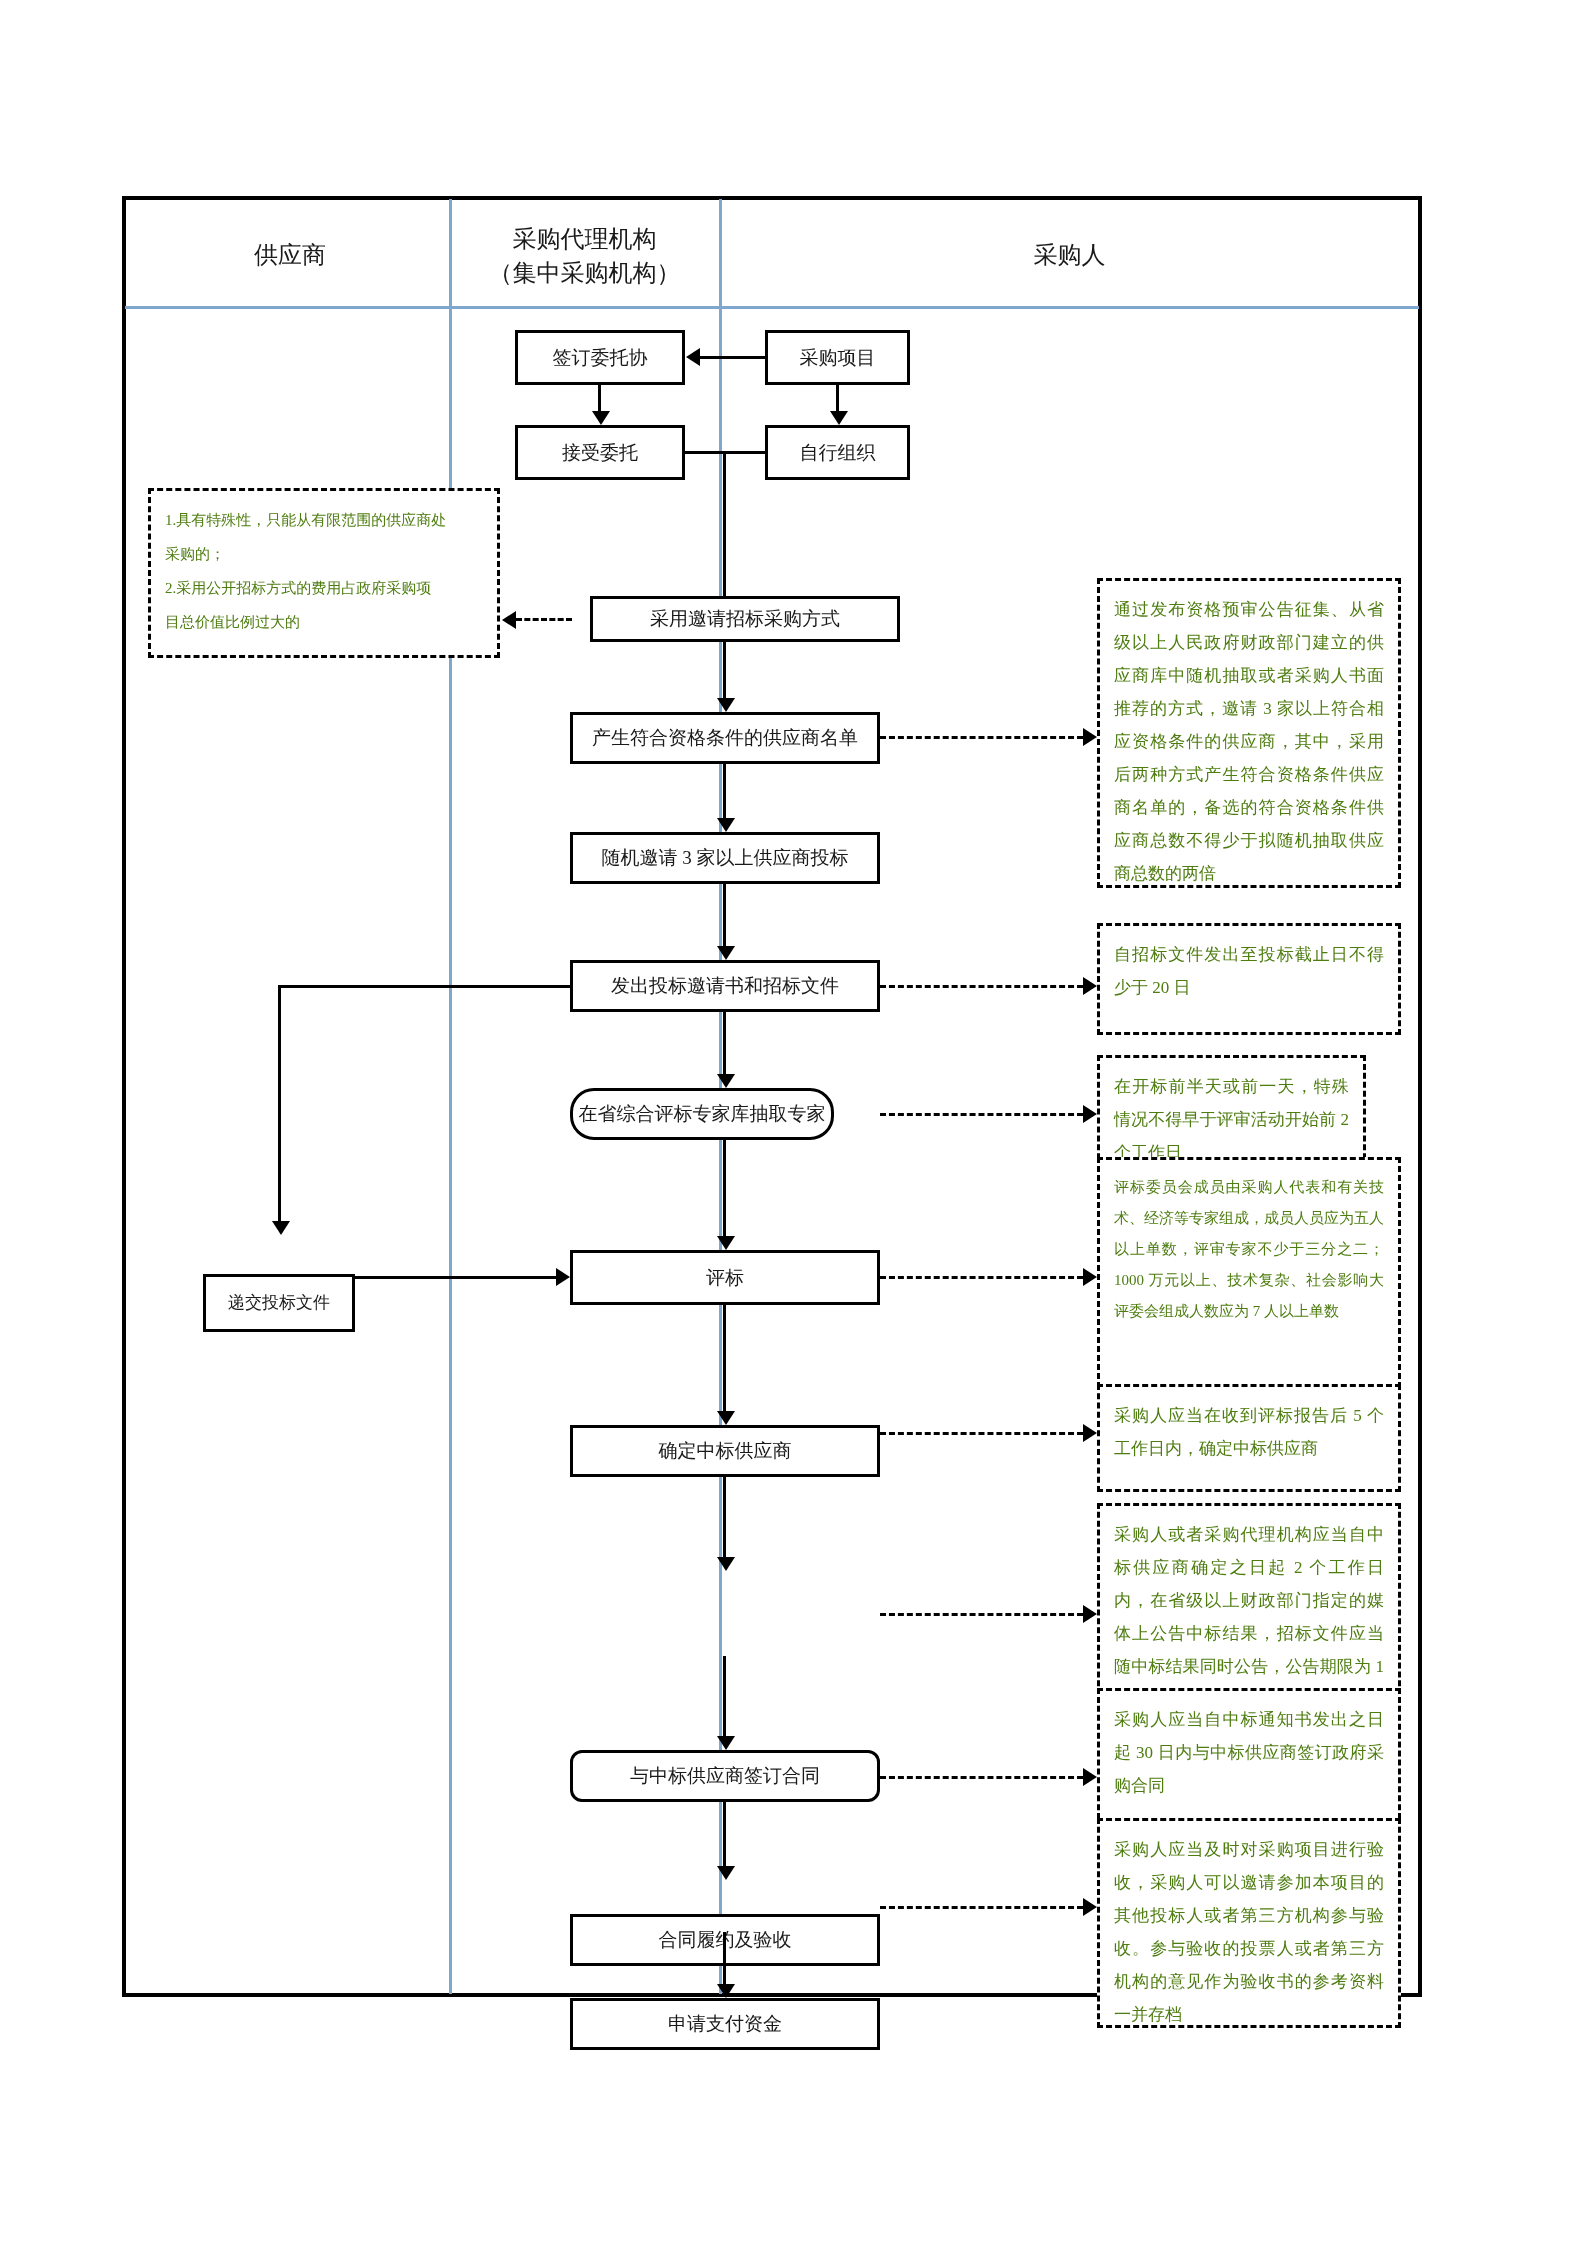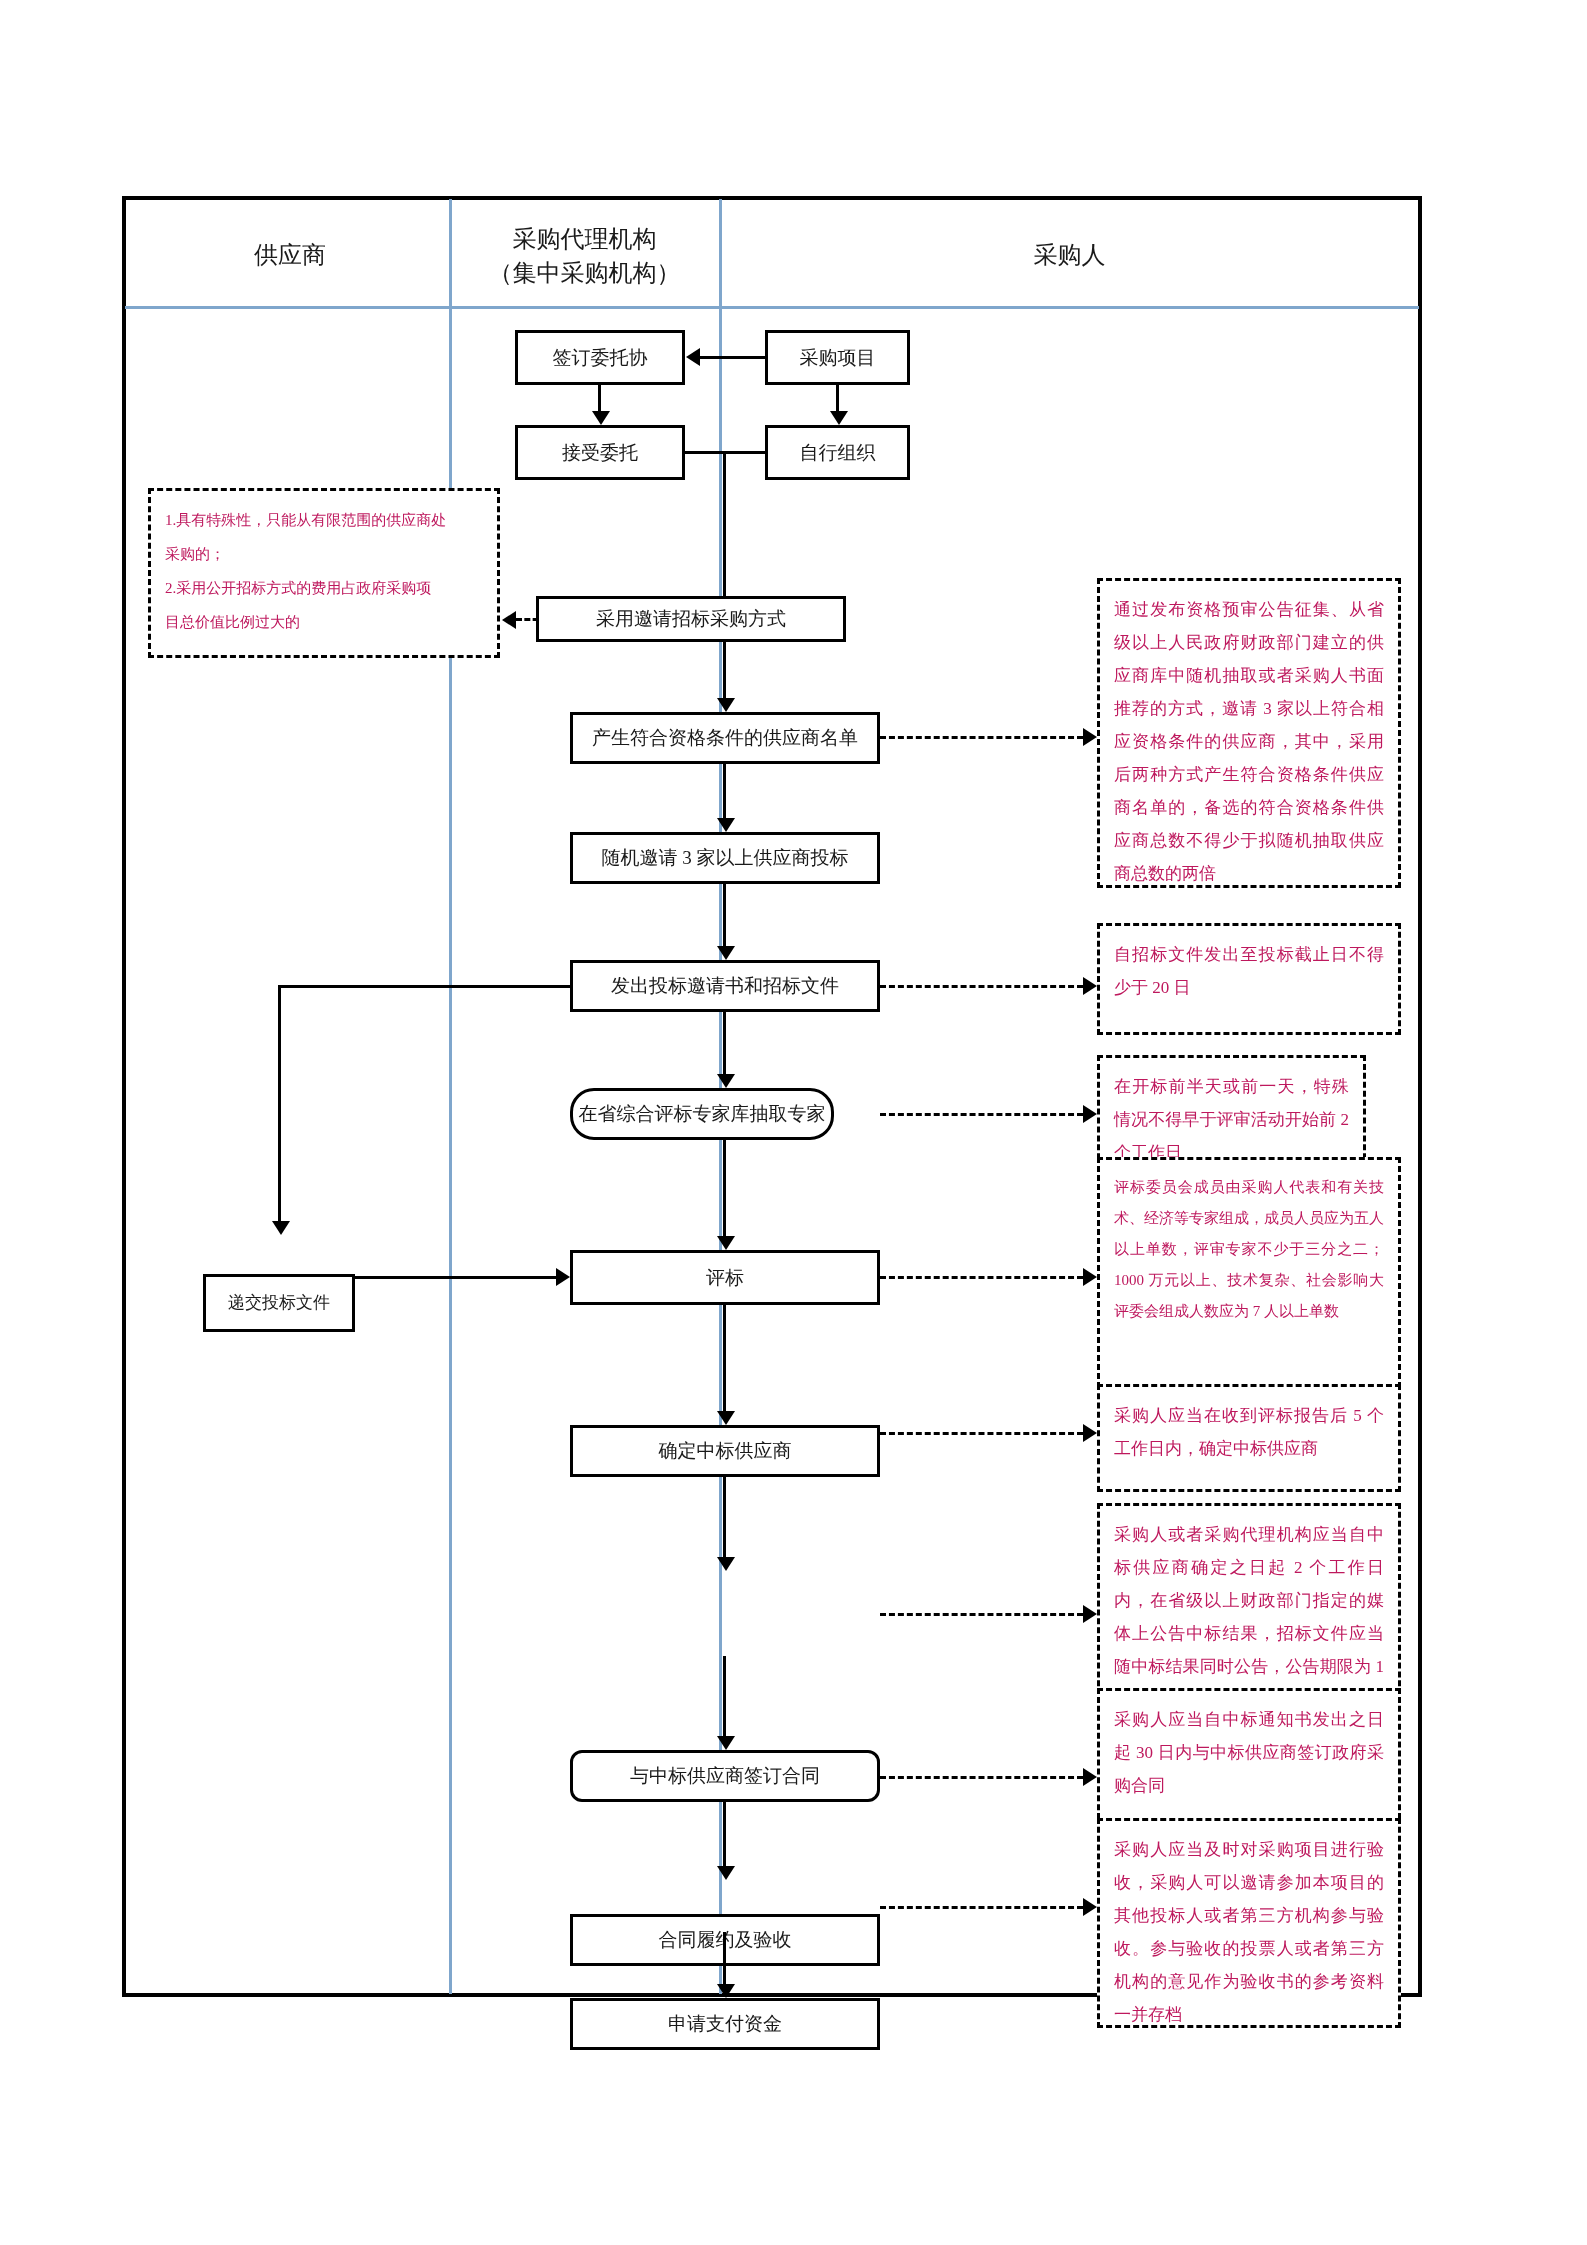--- a/index.html
+++ b/index.html
@@ -15,21 +15,21 @@
 
   
   .box{position:absolute;border:3px solid #000;box-sizing:border-box;background:#fff;
        display:flex;align-items:center;justify-content:center;text-align:center;
        font-family:"Liberation Serif","DejaVu Serif",serif;font-size:19px;line-height:30px;color:#1a1a1a;}
   .box.small{font-size:17px;}
 
   
   .note{position:absolute;border:3px dashed #000;box-sizing:border-box;background:#fff;
         padding:12px 14px;font-family:"Liberation Serif","DejaVu Serif",serif;
-        font-size:17px;line-height:33px;color:#be185d;text-align:justify;}
+        font-size:17px;line-height:33px;color:#4d7c0f;text-align:justify;}
   .note.small{font-size:15px;line-height:31px;}
 
   
   .ln{position:absolute;background:#000;}
   .ln.v{width:3px;}
   .ln.h{height:3px;}
   .dash-h{position:absolute;height:0;border-top:3px dashed #000;}
   .arrow-d{position:absolute;width:0;height:0;border-left:9px solid transparent;border-right:9px solid transparent;border-top:14px solid #000;}
   .arrow-r{position:absolute;width:0;height:0;border-top:9px solid transparent;border-bottom:9px solid transparent;border-left:14px solid #000;}
   .arrow-l{position:absolute;width:0;height:0;border-top:9px solid transparent;border-bottom:9px solid transparent;border-right:14px solid #000;}
@@ -86,21 +86,21 @@
   <div class="note small" style="left:148px;top:488px;width:352px;height:170px;line-height:34px;">
     <div>1.具有特殊性，只能从有限范围的供应商处</div>
     <div>采购的；</div>
     <div>2.采用公开招标方式的费用占政府采购项</div>
     <div>目总价值比例过大的</div>
   </div>
 
   <div class="dash-h" style="left:516px;top:618px;width:56px;"></div>
   <div class="arrow-l" style="left:502px;top:611px;"></div>
 
-  <div class="box" style="left:536px;top:596px;width:310px;height:46px;">
+  <div class="box" style="left:590px;top:596px;width:310px;height:46px;">
     <span>采用邀请招标采购方式</span>
   </div>
 
   <div class="ln v" style="left:723px;top:642px;height:60px;"></div>
   <div class="arrow-d" style="left:717px;top:698px;"></div>
 
   <div class="box" style="left:570px;top:712px;width:310px;height:52px;">
     <span>产生符合资格条件的供应商名单</span>
   </div>
 

